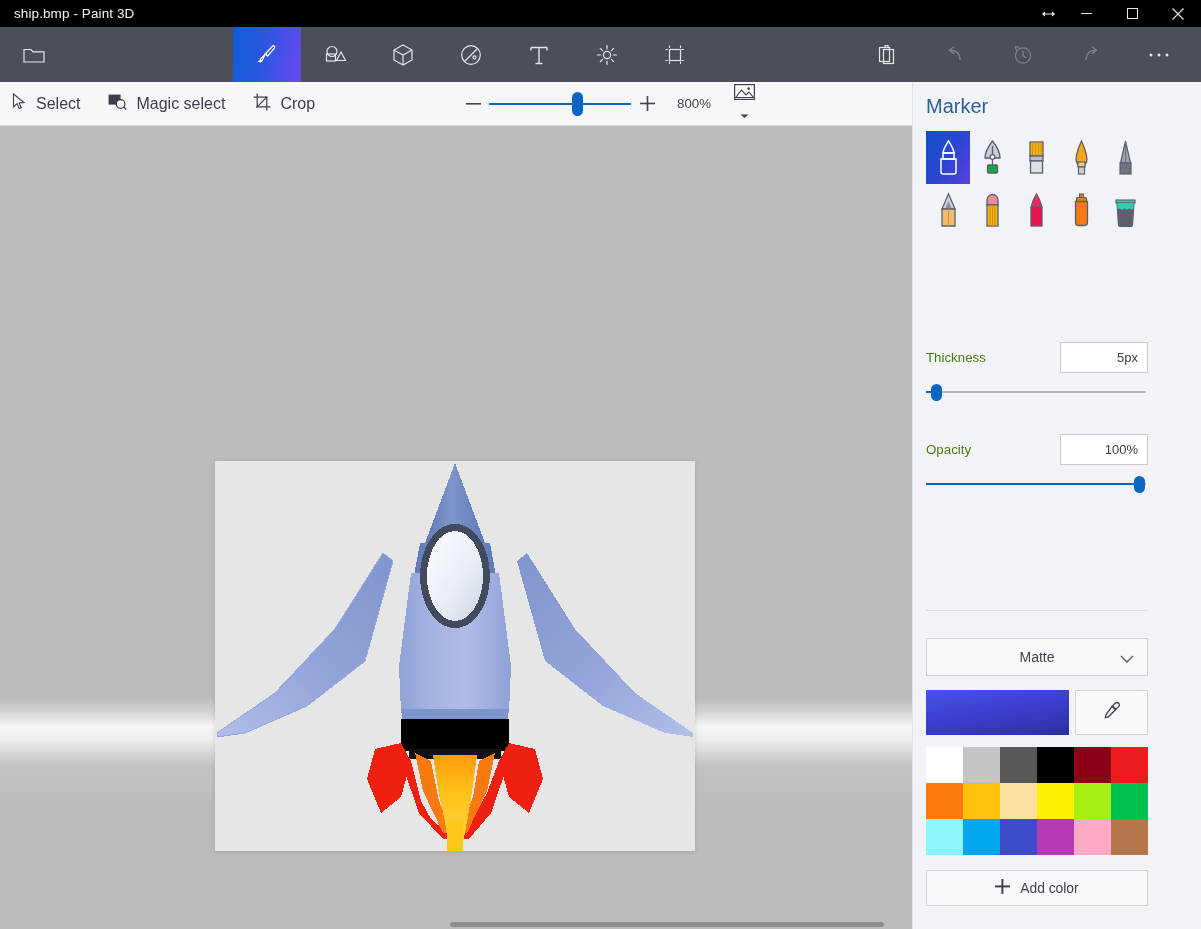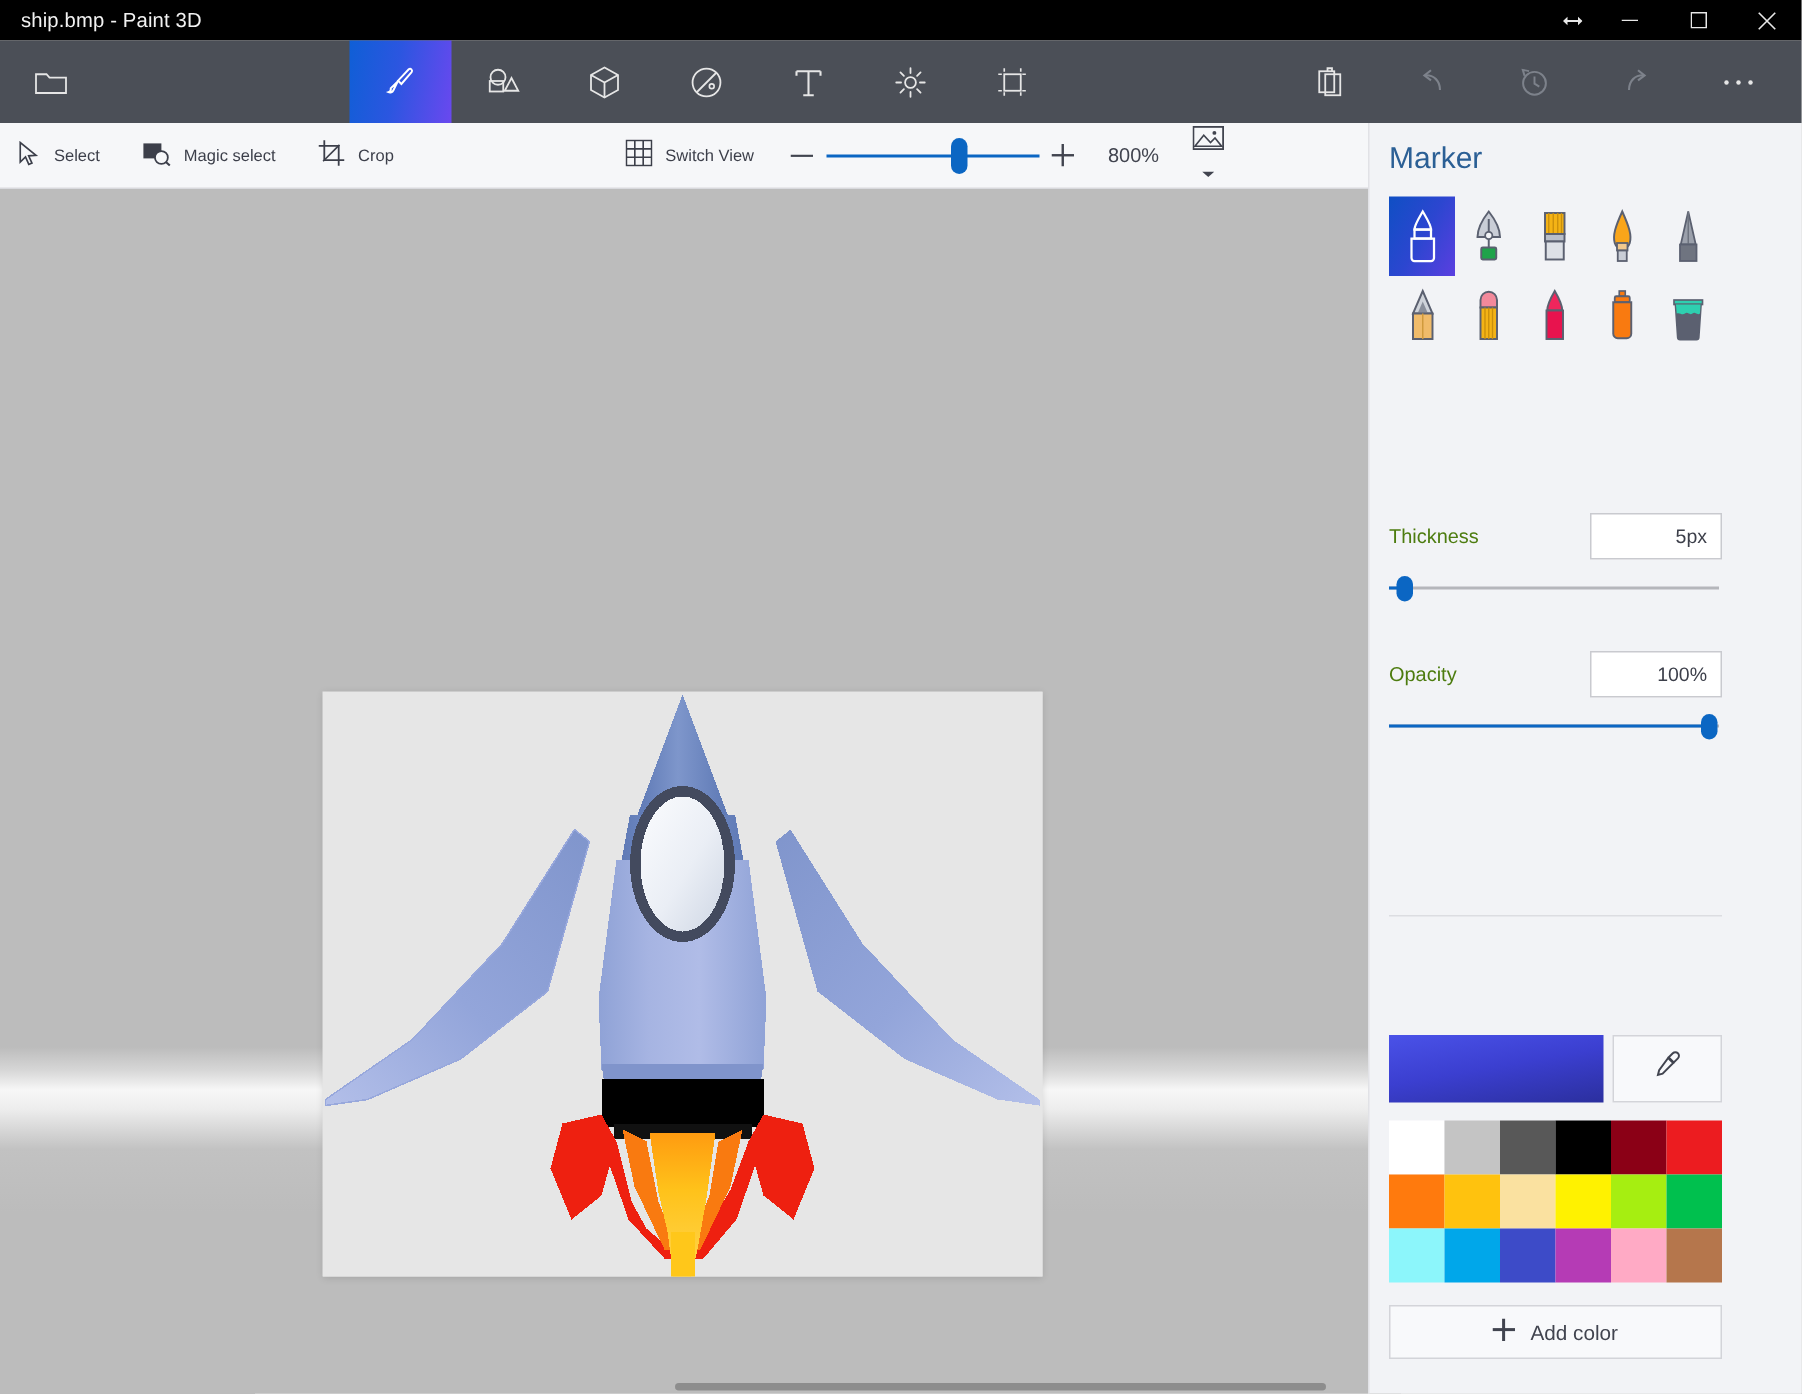--- a/index.html
+++ b/index.html
@@ -50,21 +50,21 @@
   .rib-item svg { display:block; }
 
   
   .subbar {
     position:absolute; top:82px; left:0; width:934px; height:44px;
     background:#f6f7f9; border-bottom:1px solid #d9dade;
     display:flex; align-items:center;
   }
   .sb-item {
     display:flex; align-items:center; gap:9px; height:44px; padding:0 14px;
-    color:#3c3f4a; font-size:11px; white-space:nowrap;
+    color:#3c3f4a; font-size:16px; white-space:nowrap;
   }
   .sb-item:first-child { padding-left:12px; }
   .sb-spacer { flex:0 0 126px; }
 
   .zoomwrap { display:flex; align-items:center; gap:0; margin-left:2px;justify-content:space-between; }
   .zbtn {
     width:32px; height:44px; display:flex; align-items:center; justify-content:center;
     color:#41444f;
   }
   .ztrack {
@@ -349,29 +349,20 @@
         <path d="M4.2 0.5 v13.3 h13.3" fill="none" stroke="#3c3f4a" stroke-width="1.2"></path>
         <path d="M0.5 4.2 h13.3 v13.3" fill="none" stroke="#3c3f4a" stroke-width="1.2"></path>
         <path d="M14.3 3.6 L3.4 14.5" stroke="#3c3f4a" stroke-width="1.1"></path>
       </svg>
     </span>
     <span>Crop</span>
   </div>
 
   <div class="sb-spacer"></div>
 
-  <div class="sb-item">
-    <span>
-      <svg width="18" height="18" viewBox="0 0 18 18">
-        <rect x="0.6" y="0.6" width="16.8" height="16.8" fill="none" stroke="#3c3f4a" stroke-width="1.1"></rect>
-        <path d="M6.2 0.6 v16.8 M11.8 0.6 v16.8 M0.6 6.2 h16.8 M0.6 11.8 h16.8" stroke="#3c3f4a" stroke-width="1.1"></path>
-      </svg>
-    </span>
-    <span>Switch View</span>
-  </div>
 
   <div class="zoomwrap">
     <div class="zbtn">
       <svg width="15" height="2" viewBox="0 0 15 2">
           <rect width="15" height="1.6" fill="#41444f"></rect>
         </svg>
     </div>
     <div class="ztrack">
       <div class="line"></div>
       <div class="thumb"></div>
@@ -580,20 +571,28 @@
     <span class="field-box">100%</span>
   </div>
   <div class="slider" style="top:393px;">
     <div class="rail"></div>
     <div class="fill" style="width:213px;"></div>
     <div class="knob" style="left:208px;"></div>
   </div>
 
   <div class="divider" style="top:528px;"></div>
 
+  <div class="dropdown">
+    <span>Matte</span>
+    <span class="chev">
+      <svg width="14" height="9" viewBox="0 0 14 9">
+          <path d="M1 1 L7 7 L13 1" fill="none" stroke="#5a5d68" stroke-width="1.4"></path>
+        </svg>
+    </span>
+  </div>
 
   <div class="colorrow">
     <div class="cur-color" style="background: linear-gradient(170deg, rgb(74, 82, 232) 0%, rgb(59, 63, 208) 48%, rgb(43, 47, 158) 100%);"></div>
     <div class="eyedrop">
       <span>
         <svg width="20" height="20" viewBox="0 0 20 20">
           <path d="M13.2 2.2 a2.4 2.4 0 0 1 3.4 3.4 L13.9 8.3 L10.5 4.9 Z" fill="none" stroke="#41444f" stroke-width="1.3"></path>
           <path d="M10.1 5.3 L13.5 8.7 L6.4 15.8 L3.3 16.6 L4.1 13.5 Z" fill="none" stroke="#41444f" stroke-width="1.3"></path>
         </svg>
       </span>

